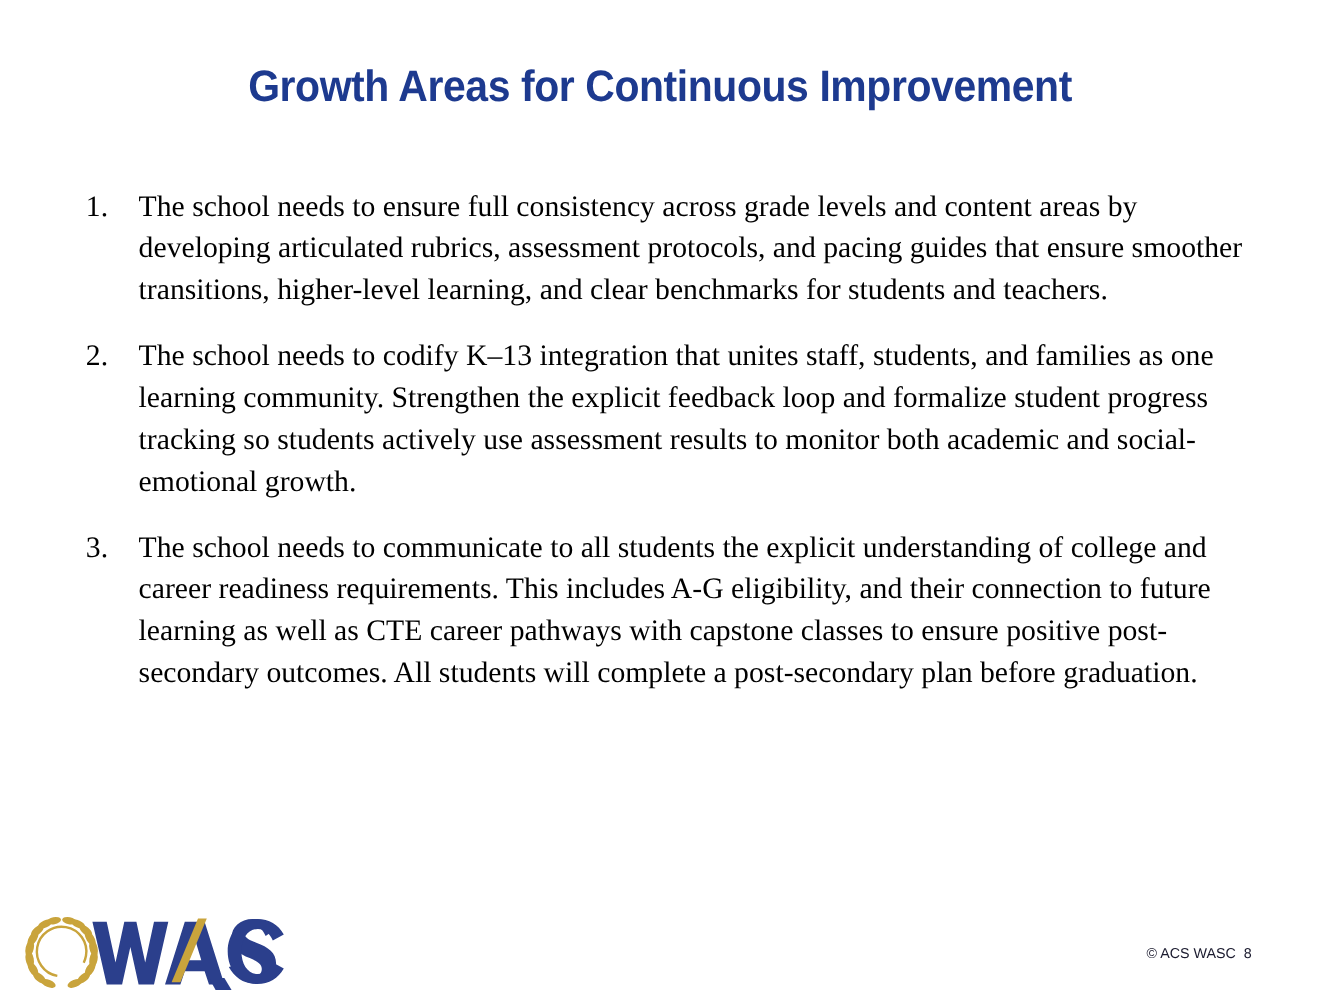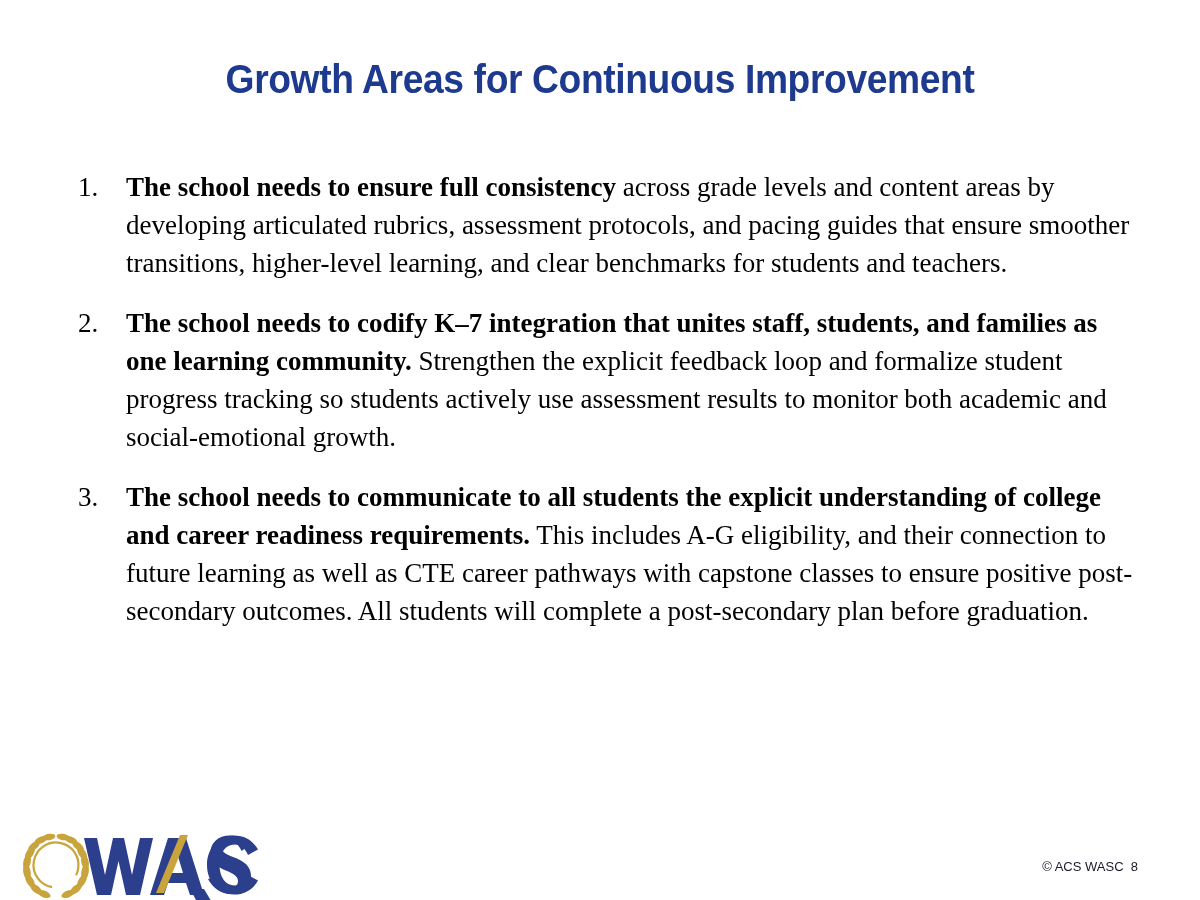--- a/index.html
+++ b/index.html
@@ -68,21 +68,21 @@
     color: #000000;
   }
   .item-text {
     flex: 1 1 auto;
     font-size: 27px;
     line-height: 38px;
     text-align: left;
     color: #000000;
   }
   .item-text .lead {
-    font-weight: bold;
+    font-weight: normal;
   }
 
   
   .wasc-logo {
     position: absolute;
     left: 14px;
     top: 831px;
     width: 262px;
     height: 82px;
   }
@@ -114,21 +114,21 @@
 
   <div class="body-list">
 
     <div class="list-item">
       <div class="item-number">1.</div>
       <div class="item-text"><span class="lead">The school needs to ensure full consistency</span><span class="rest"> across grade levels and content areas by developing articulated rubrics, assessment protocols, and pacing guides that ensure smoother transitions, higher-level learning, and clear benchmarks for students and teachers.</span></div>
     </div>
 
     <div class="list-item">
       <div class="item-number">2.</div>
-      <div class="item-text"><span class="lead">The school needs to codify K–7 integration that unites staff, students, and families as one learning community.</span><span class="rest"> Strengthen the explicit feedback loop and formalize student progress tracking so students actively use assessment results to monitor both academic and social-emotional growth.</span></div>
+      <div class="item-text"><span class="lead">The school needs to codify K–13 integration that unites staff, students, and families as one learning community.</span><span class="rest"> Strengthen the explicit feedback loop and formalize student progress tracking so students actively use assessment results to monitor both academic and social-emotional growth.</span></div>
     </div>
 
     <div class="list-item">
       <div class="item-number">3.</div>
       <div class="item-text"><span class="lead">The school needs to communicate to all students the explicit understanding of college and career readiness requirements.</span><span class="rest"> This includes A-G eligibility, and their connection to future learning as well as CTE career pathways with capstone classes to ensure positive post-secondary outcomes. All students will complete a post-secondary plan before graduation.</span></div>
     </div>
 
   </div>
 
   <div class="wasc-logo">

